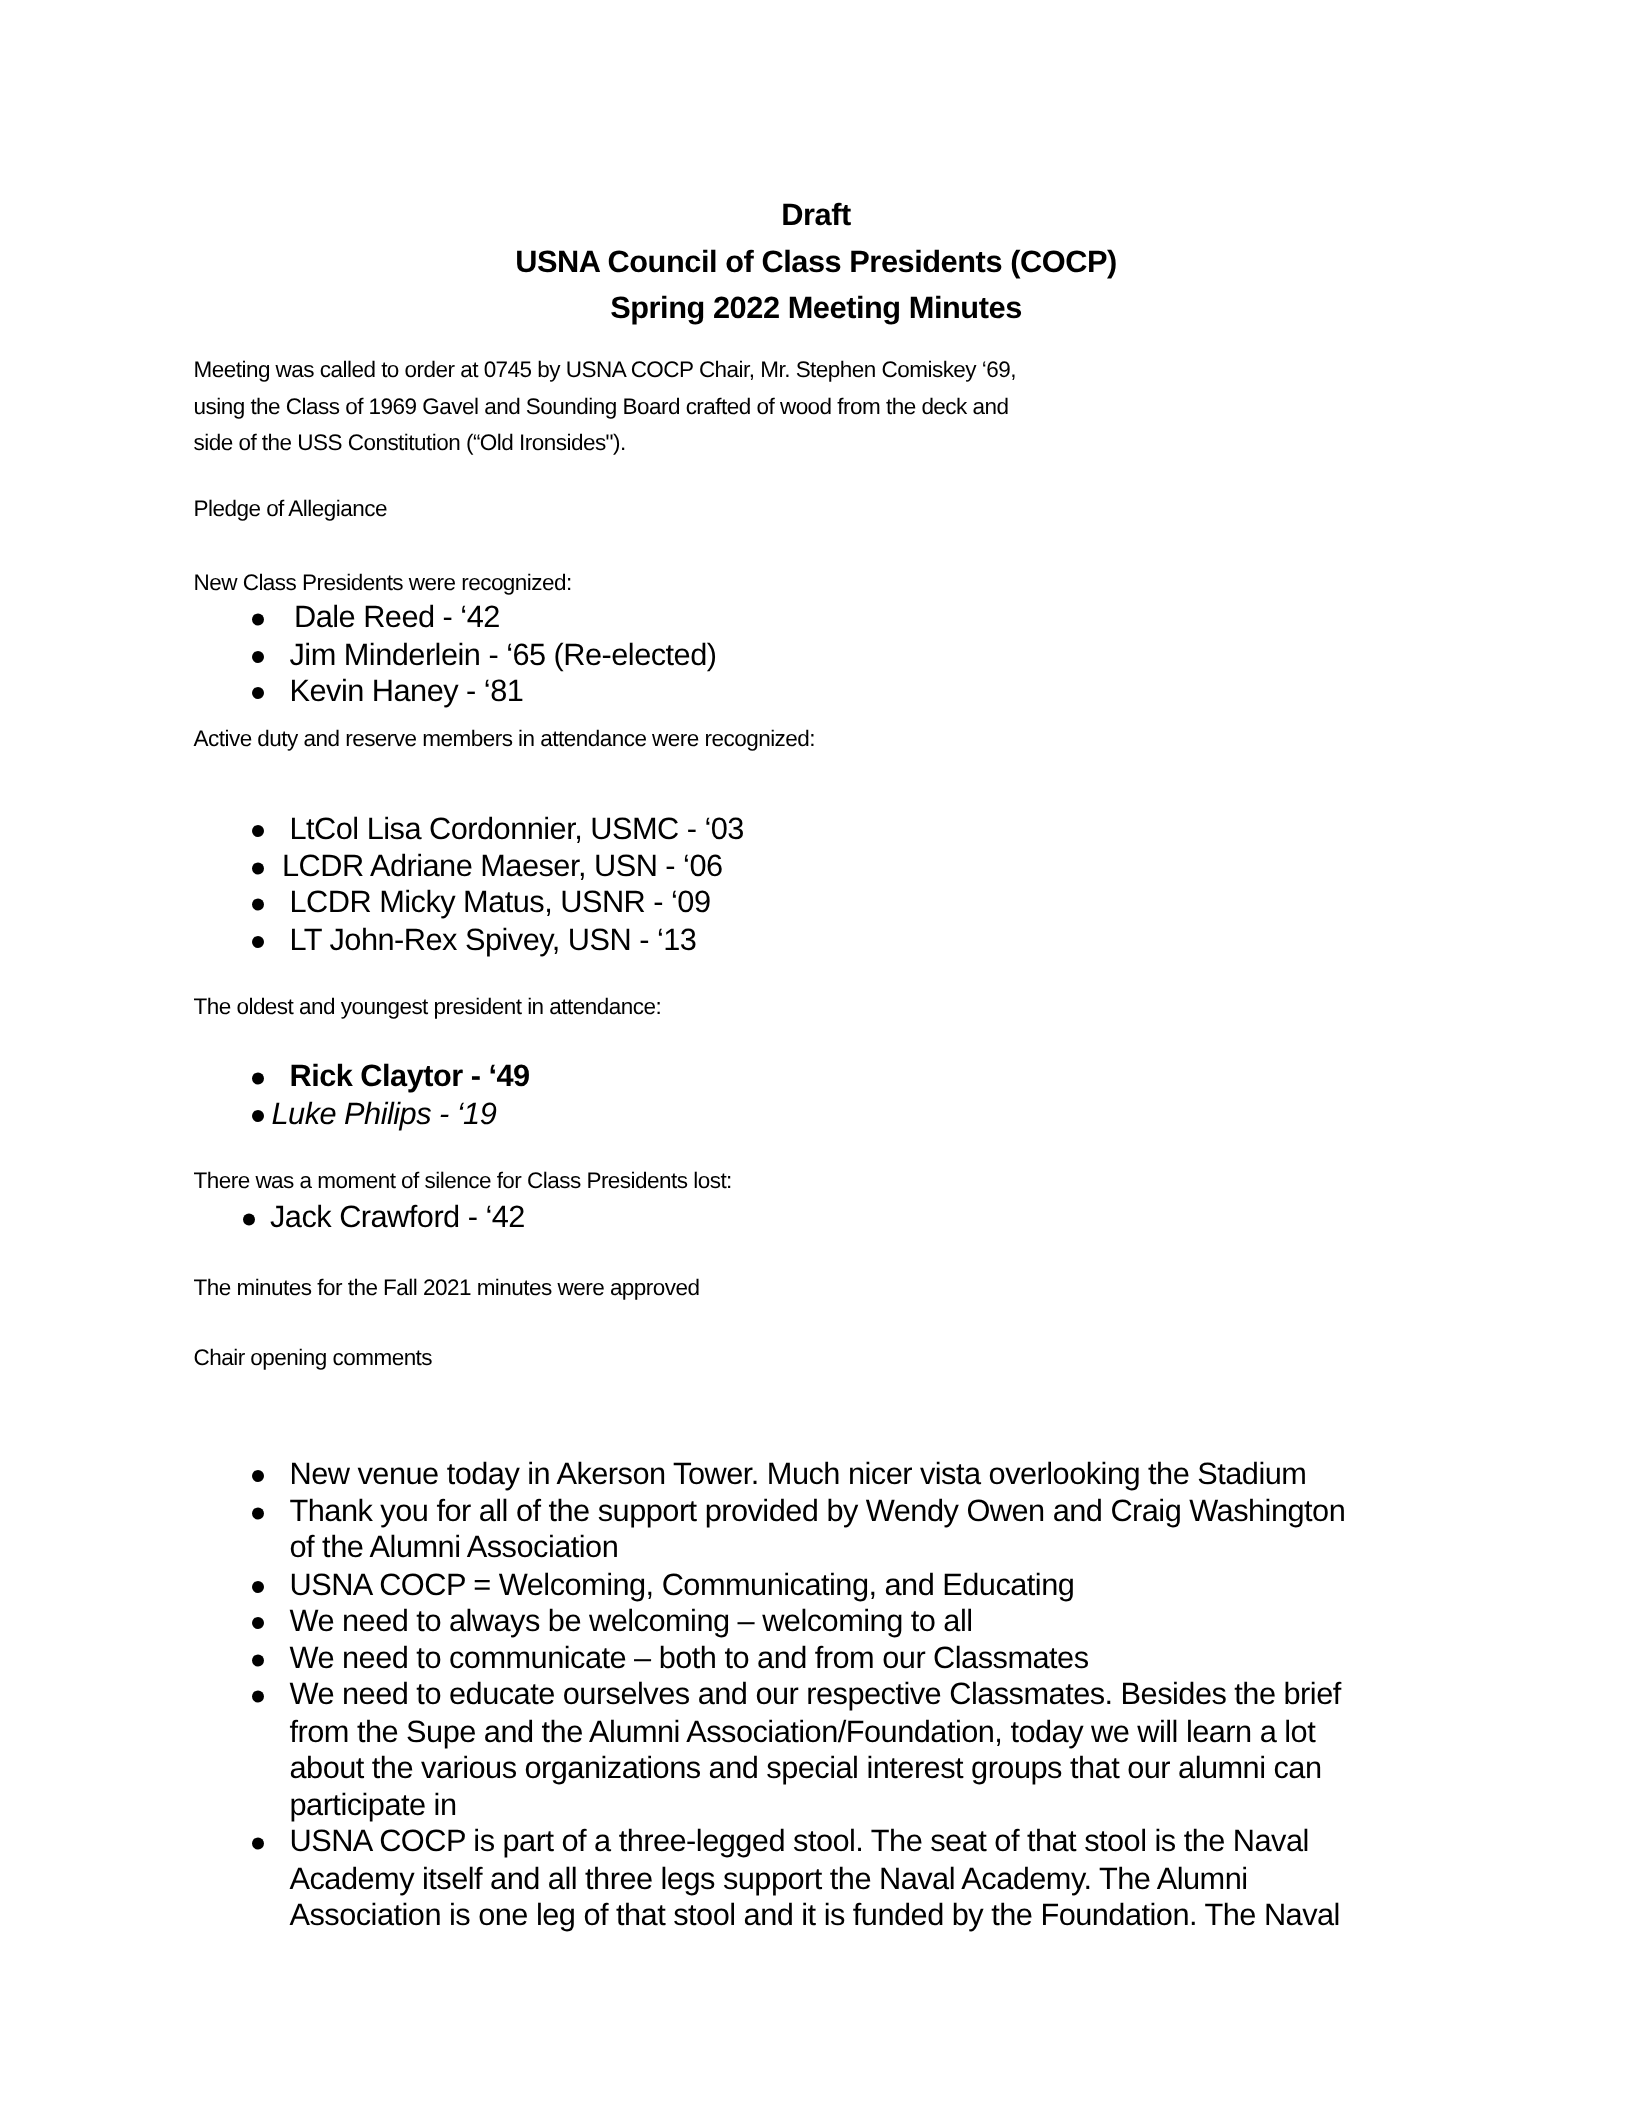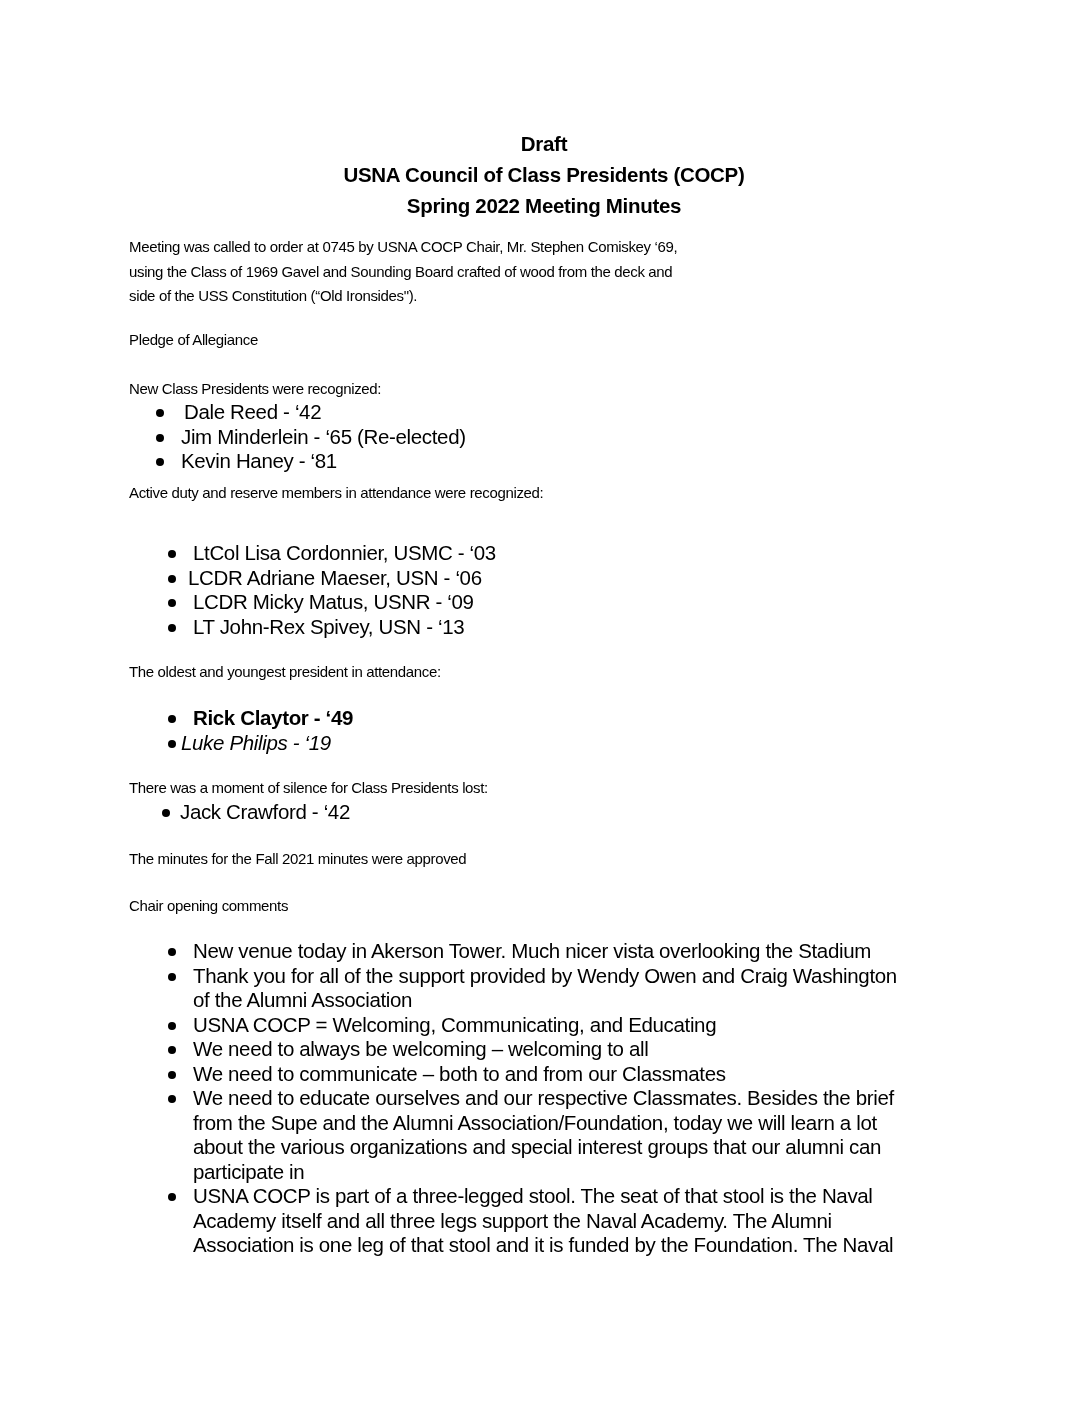--- a/index.html
+++ b/index.html
@@ -28,21 +28,21 @@
 
   <div class="para intro">
     <div>Meeting was called to order at 0745 by USNA COCP Chair, Mr. Stephen Comiskey ‘69,</div>
     <div>using the Class of 1969 Gavel and Sounding Board crafted of wood from the deck and</div>
     <div>side of the USS Constitution (“Old Ironsides").</div>
   </div>
 
   <div class="para" style="top:328px;">Pledge of Allegiance</div>
 
   <div class="para" style="top:377px;">New Class Presidents were recognized:</div>
-  <ul class="blist" style="left:156px; top:400px;">
+  <ul class="blist" style="left:168px; top:400px;">
     <li>
         <span class="bullet" style="left:0; top:9px;"></span>
         <span class="li-text" style="margin-left:28px;"> Dale Reed - ‘42</span>
       </li>
     <li>
         <span class="bullet" style="left:0; top:9px;"></span>
         <span class="li-text" style="margin-left:25px;">Jim Minderlein - ‘65 (Re-elected)</span>
       </li>
     <li>
         <span class="bullet" style="left:0; top:9px;"></span>
@@ -89,21 +89,21 @@
         <span class="li-text" style="margin-left:18px;">Jack Crawford - ‘42</span>
       </li>
   </ul>
 
   <div class="para" style="top:847px;">The minutes for the Fall 2021 minutes were approved</div>
 
   <div class="para" style="top:894px;">Chair opening comments</div>
   <ul class="blist" style="left:168px; top:939px;">
     <li>
         <span class="bullet" style="left:0; top:9px;"></span>
-      <span class="li-text" style="margin-left:25px;">New venue today in Akerson Tower.  Much nicer vista overlooking the Stadium</span>
+      <span class="li-text" style="margin-left:25px;margin-top:32px;">New venue today in Akerson Tower.  Much nicer vista overlooking the Stadium</span>
       </li>
     <li>
         <span class="bullet" style="left:0; top:9px;"></span>
       <span class="li-text" style="margin-left:25px;">Thank you for all of the support provided by Wendy Owen and Craig Washington</span>
       <span class="li-text" style="margin-left:25px;">of the Alumni Association</span>
       </li>
     <li>
         <span class="bullet" style="left:0; top:9px;"></span>
       <span class="li-text" style="margin-left:25px;">USNA COCP = Welcoming, Communicating, and Educating</span>
       </li>

